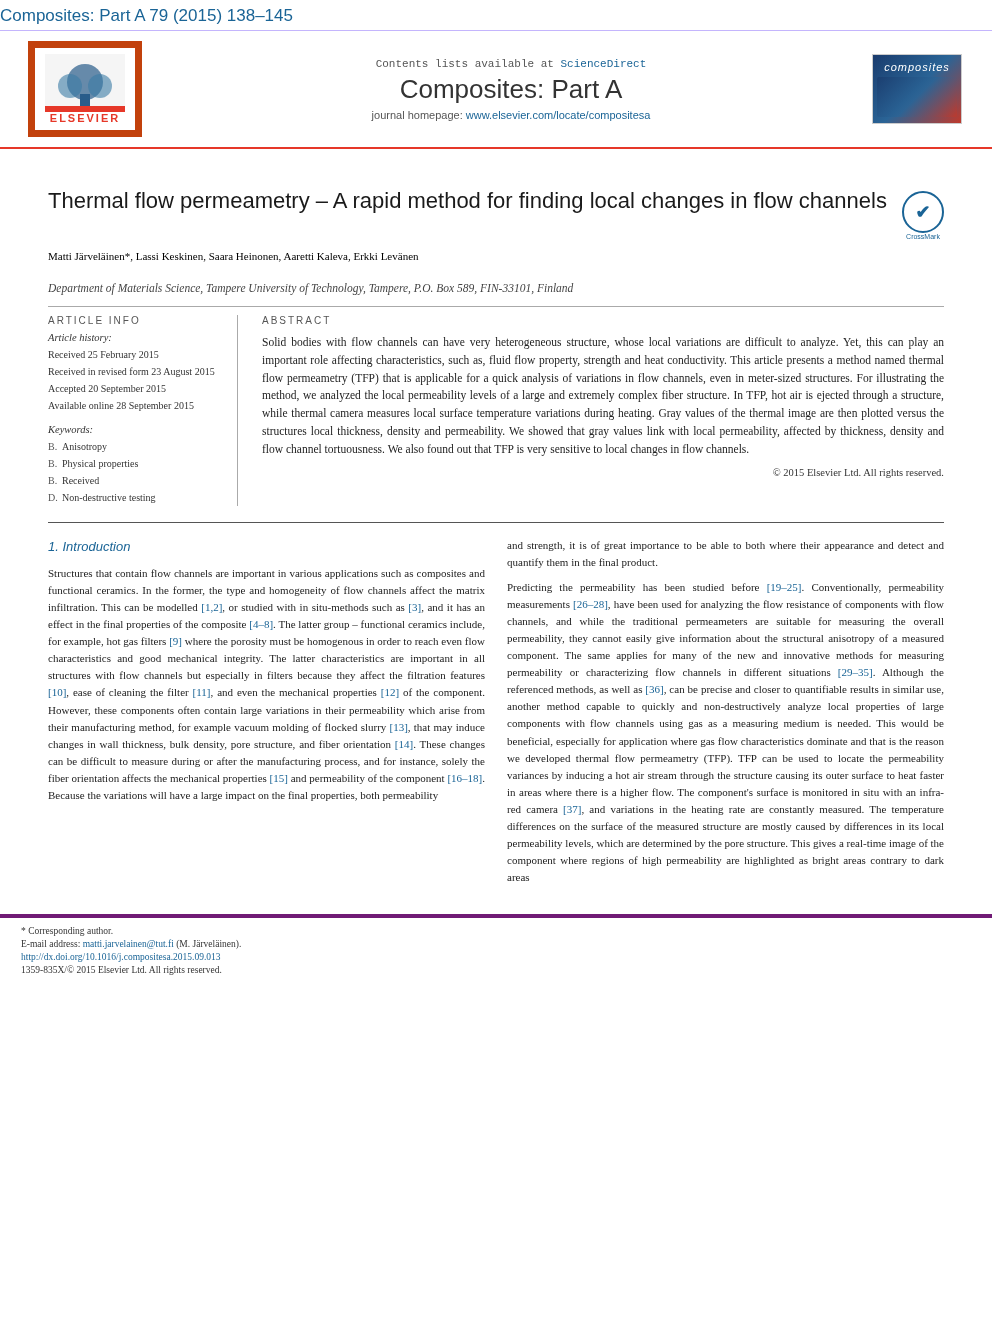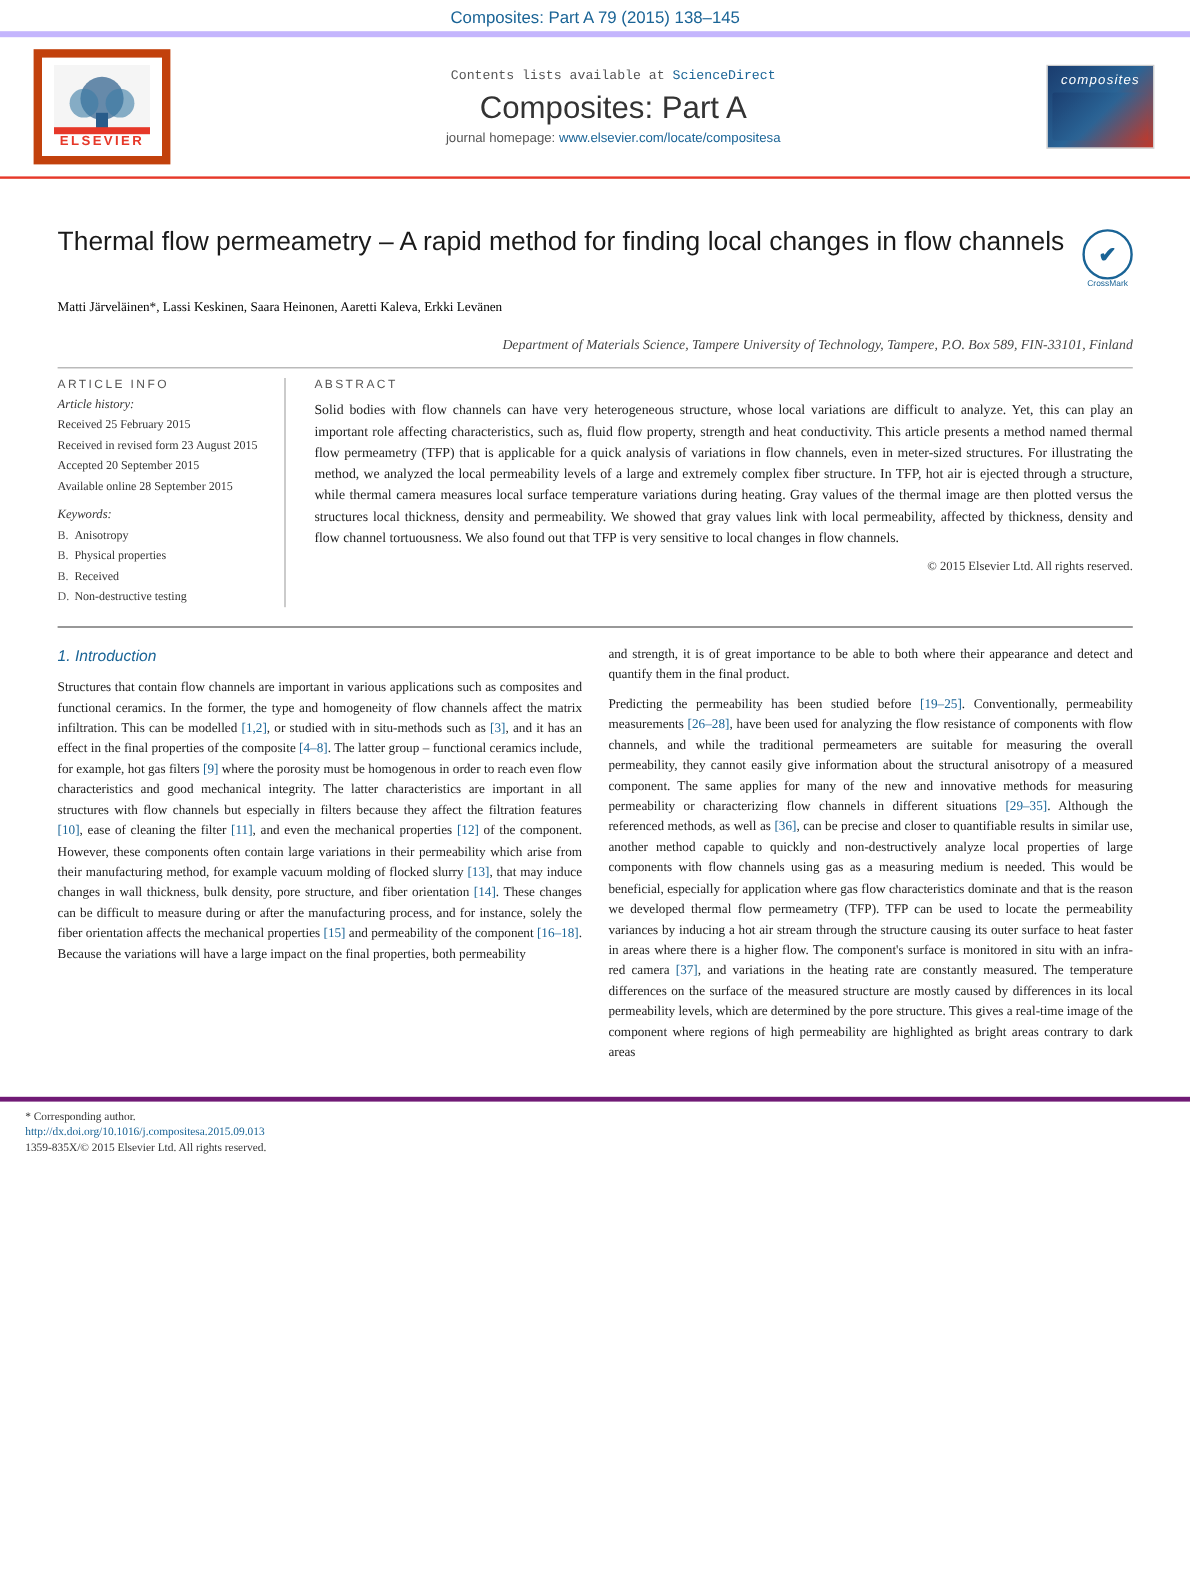--- a/index.html
+++ b/index.html
@@ -11,26 +11,25 @@
       min-height: 1323px;
     }
     .page {
       width: 992px;
       min-height: 1323px;
       background: #fff;
       padding: 0;
     }
     
     .top-bar {
-      text-align: center;
       padding: 6px 0 4px 0;
-      font-size: 14px;
-      color: #1a6496;
-      font-family: Arial, sans-serif;
-      border-bottom: 5px solid #c4b5fd;
+      font-size: 17px;
+      color: #1a6496;
+      font-family: Arial, sans-serif;
+      border-bottom: 1px solid #c4b5fd;
     }
     
     .journal-header {
       display: flex;
       align-items: stretch;
       border-bottom: 2px solid #e63829;
       padding: 10px 20px;
       gap: 10px;
     }
     .journal-header-left {
@@ -155,21 +154,20 @@
     .authors-line {
       font-size: 11px;
       margin-bottom: 20px;
       color: #000;
     }
     .affiliation-line {
       font-size: 11.5px;
       font-style: italic;
       color: #444;
       margin-bottom: 12px;
-      text-align: right;
     }
 
     
     .section-divider {
       border: none;
       border-top: 1px solid #aaa;
       margin: 8px 0;
     }
 
     
@@ -434,18 +432,21 @@
 
     </div>
 
   </div>
 
   <div class="footer-area">
     <div class="footer-note">
       <span>* Corresponding author.</span>
     </div>
     <div class="footer-note">
+      <span>E-mail address: </span><span class="footer-doi">matti.jarvelainen@tut.fi</span><span> (M. Järveläinen).</span>
+    </div>
+    <div class="footer-note">
       <span class="footer-doi">http://dx.doi.org/10.1016/j.compositesa.2015.09.013</span>
     </div>
     <div class="footer-issn">1359-835X/© 2015 Elsevier Ltd. All rights reserved.</div>
   </div>
 
 </div>
 
 </body></html>

